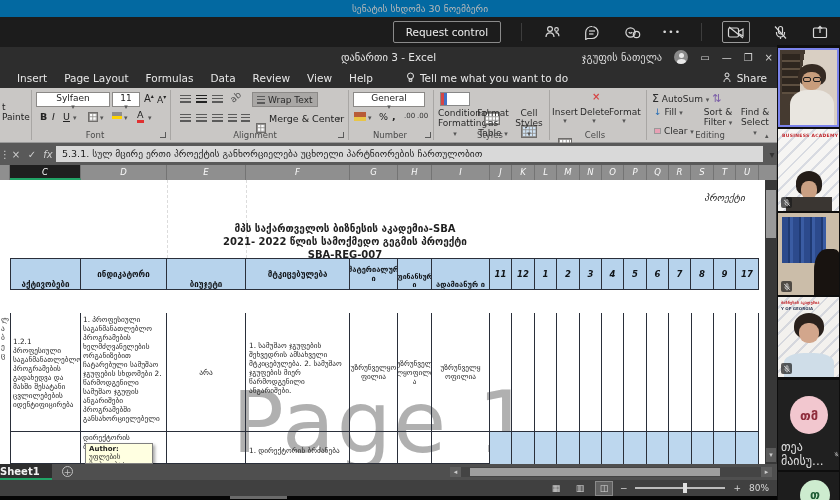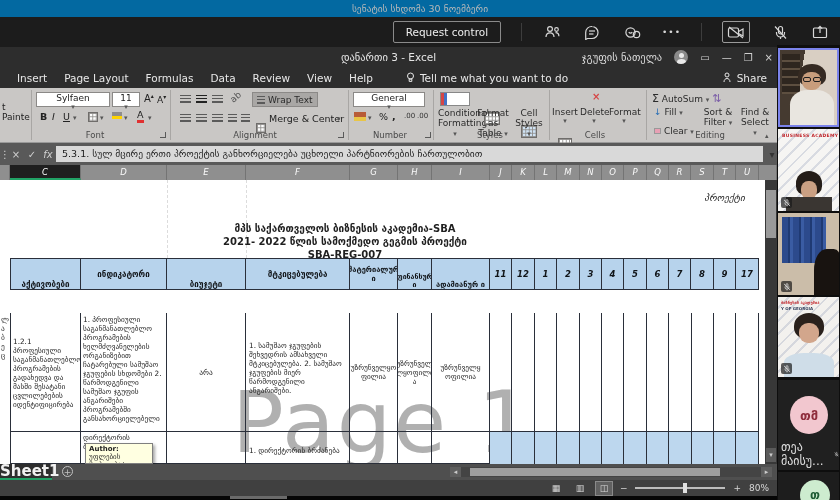--- a/index.html
+++ b/index.html
@@ -72,21 +72,21 @@
   .tcell { position:absolute; border-right:1px solid #2a2f3a; border-bottom:1px solid #2a2f3a; overflow:hidden; z-index:2; }
   .hblue { background:#b7d3ec; font-weight:bold; color:#101418; display:flex; align-items:flex-end; justify-content:center; text-align:center; }
   .vscroll { left:765px; top:133px; width:12px; height:284px; background:#383838; }
   .vthumb { left:1px; width:10px; background:#9a9a9a; }
   .comment { background:#ffffe1; border:1px solid #7f7f7f; box-shadow:2px 2px 3px rgba(0,0,0,.35);
     font-size:7px; color:#222; padding:1px 3px; z-index:6; overflow:hidden; }
 
   
   .tabbar { left:0; top:417px; width:777px; height:16px; background:#4f4f4f; }
   .sheettab { left:0; top:0; width:52px; height:16px; background:#2e2e2e; color:#f2f2f2; font-weight:bold;
-    font-size:15px; text-align:left; line-height:15px; border-bottom:2px solid #21a366; }
+    font-size:10px; text-align:left; line-height:15px; border-bottom:2px solid #21a366; }
   .addsheet { left:62px; top:2px; width:11px; height:11px; border:1px solid #c2c2c2; border-radius:50%;
     color:#c2c2c2; font-size:9px; line-height:10px; text-align:center; }
   .hscroll { left:450px; top:3px; width:322px; height:10px; background:#444; }
   .hthumb { left:20px; top:1px; width:250px; height:8px; background:#9e9e9e; }
   .sbarrow { width:11px; height:10px; background:#5e5e5e; color:#ccc; font-size:7px; text-align:center; line-height:10px; }
   .statusbar { left:0; top:433px; width:777px; height:16px; background:#404040; color:#d8d8d8;
     display:flex; align-items:center; justify-content:flex-end; gap:8px; font-size:9px; padding-right:8px; }
   .vico { width:16px; height:13px; display:flex; align-items:center; justify-content:center; font-size:9px; color:#d8d8d8; }
   .vico.active { background:#616161; outline:1px solid #8a8a8a; }
   .slider { width:90px; height:2px; background:#bdbdbd; position:relative; }

